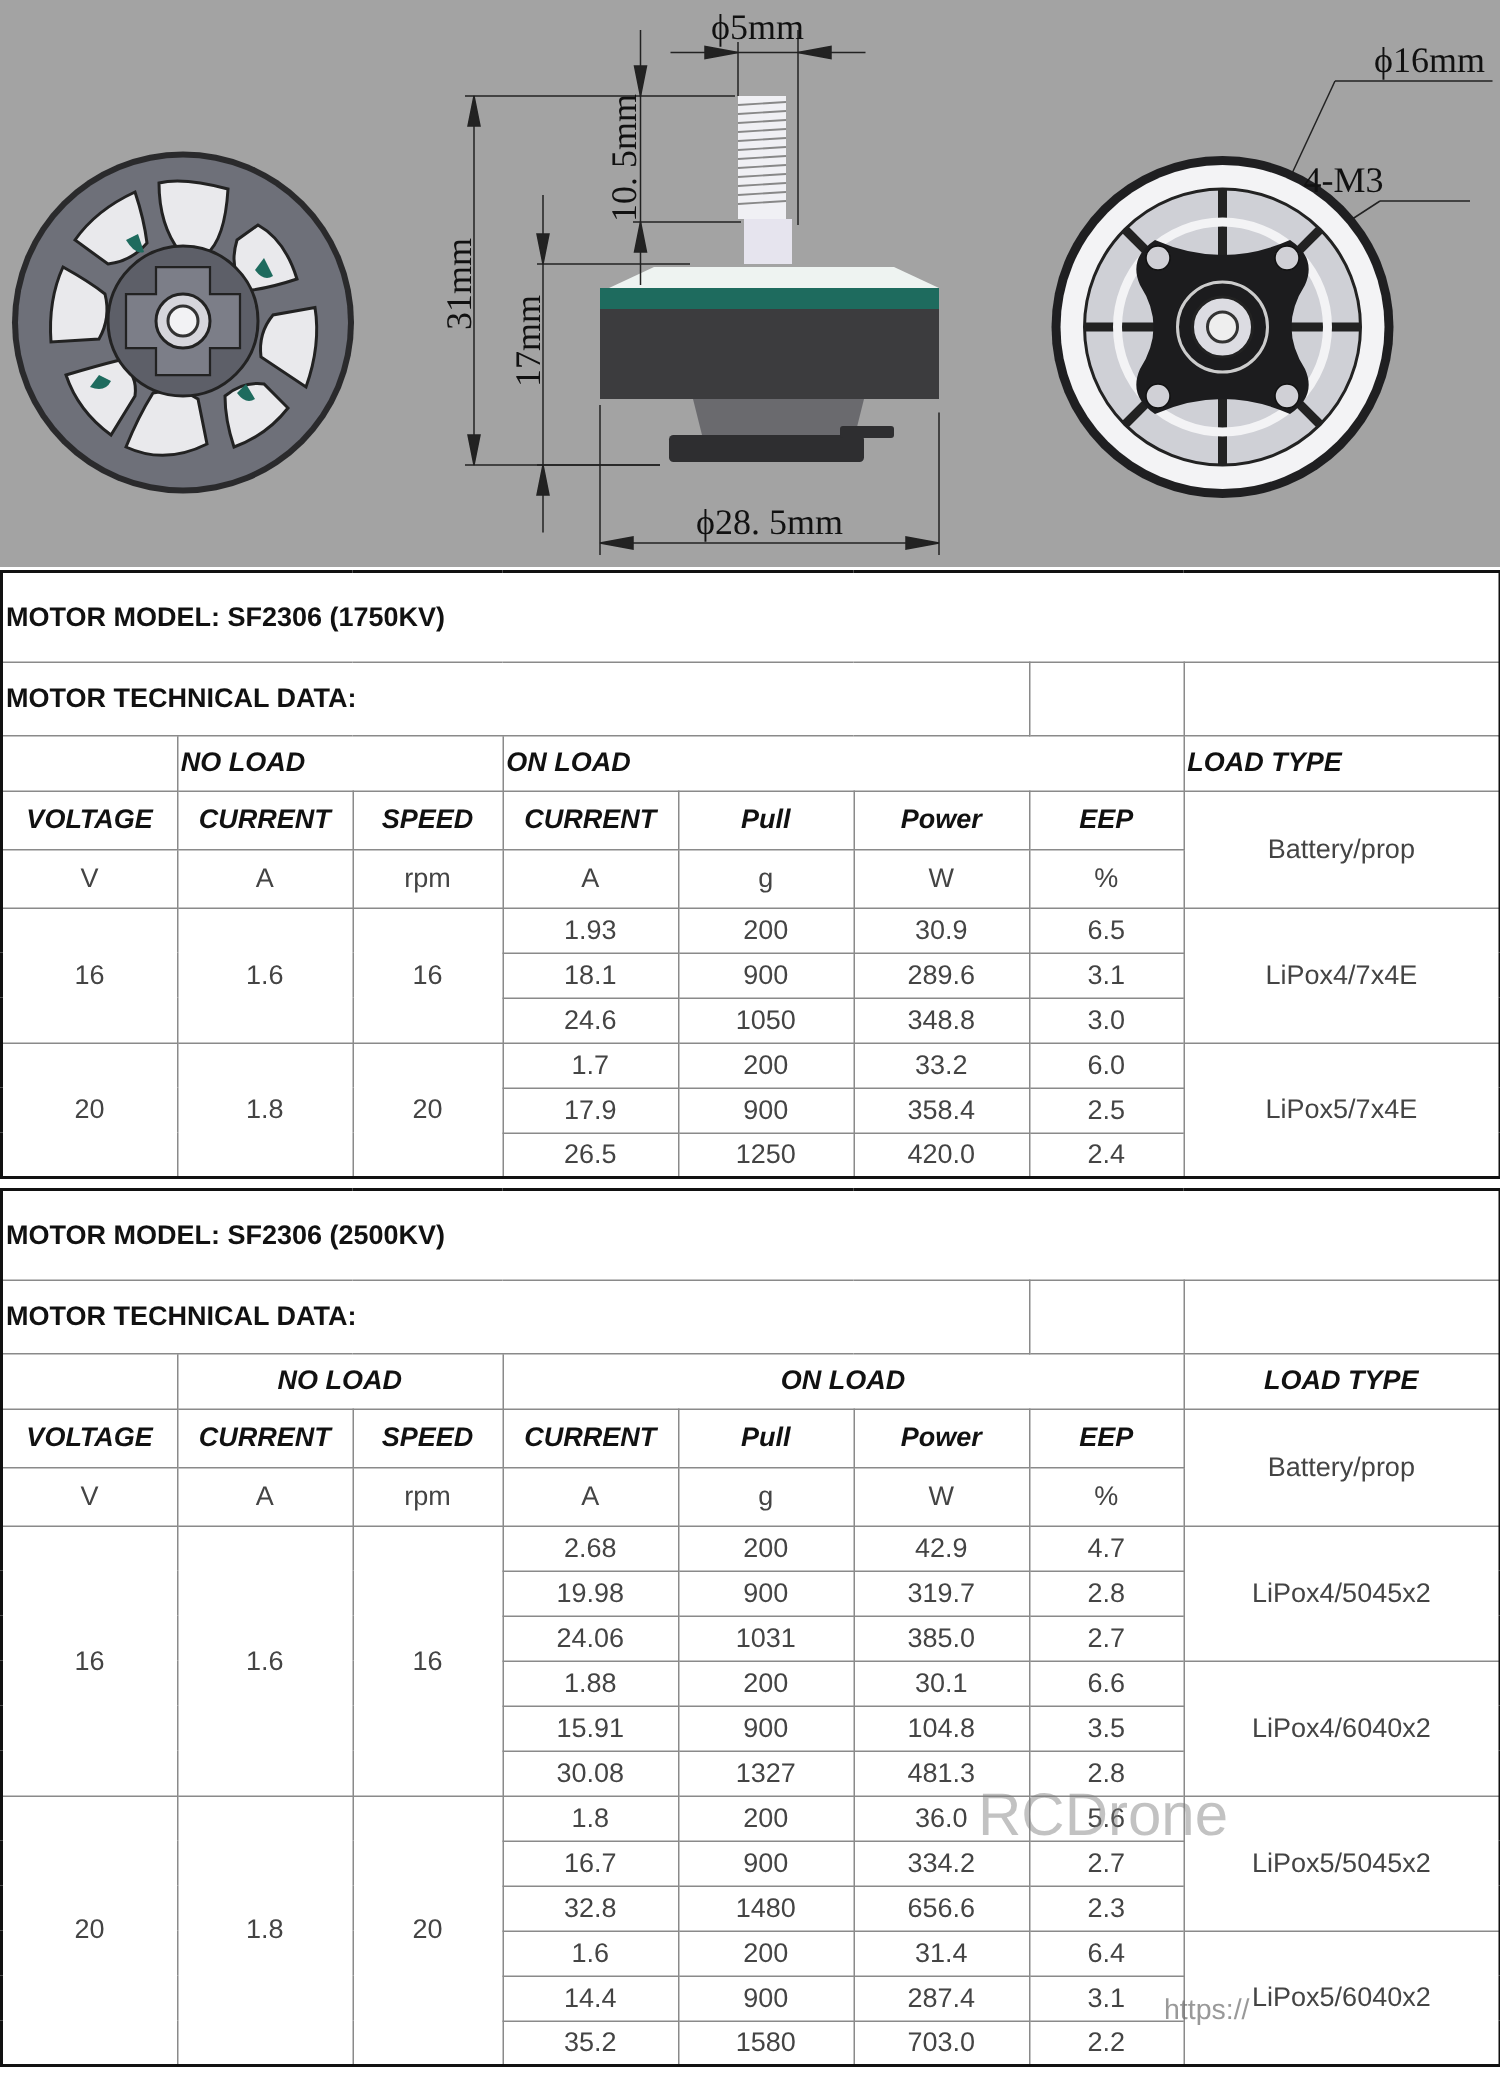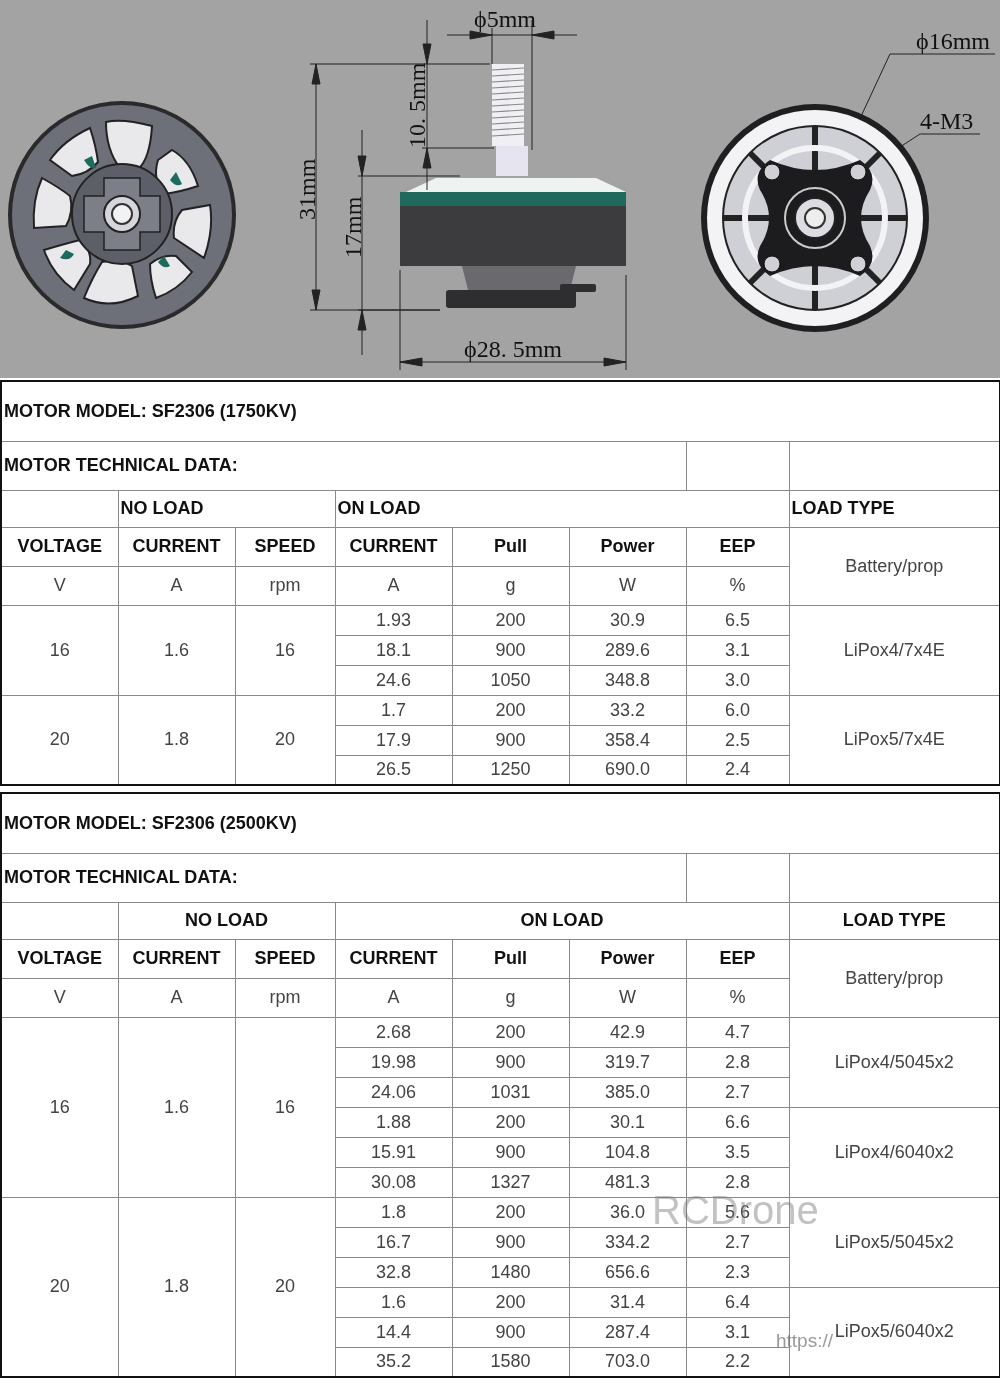--- a/index.html
+++ b/index.html
@@ -4,21 +4,21 @@
 <style>
   html, body { margin:0; padding:0; }
   body { width:1000px; height:1388px; background:#ffffff; position:relative; overflow:hidden;
          font-family:"Liberation Sans", sans-serif; }
   .drawing { position:absolute; left:0; top:0; width:1000px; height:378px; background:#a3a3a3; }
   .dim-label { position:absolute; font-family:"Liberation Serif", serif; color:#111; font-size:24px; white-space:nowrap; }
   .vert { transform:rotate(-90deg); transform-origin:left top; }
   table.spec { position:absolute; left:0; width:999px; border-collapse:collapse; table-layout:fixed; background:#fff; }
   table.spec { border:2px solid #111; }
   table.spec td { border:1px solid #8a8a8a; padding:0; text-align:center; color:#444; font-size:18px; overflow:hidden; white-space:nowrap; }
-  table.spec td.hdr { font-weight:bold; color:#111; font-size:18px; }
+  table.spec td.hdr { font-weight:bold; color:#111; font-size:18px;font-style:italic; }
   table.spec td.left { text-align:left; padding-left:2px; }
   table.spec td.title { text-align:left; font-weight:bold; color:#111; font-size:18px; padding-left:2px;margin-left:48px; }
   .watermark { position:absolute; left:652px; top:1188px; font-size:40px; color:rgba(120,120,120,0.45); pointer-events:none; }
   .url-wm { position:absolute; left:776px; top:1330px; font-size:19px; color:rgba(110,110,110,0.7); pointer-events:none; }
 </style>
 </head>
 <body>
 
 <div class="drawing">
   <svg width="1000" height="378" viewBox="0 0 1000 378">
@@ -134,21 +134,21 @@
       <circle cx="815" cy="218" r="10" fill="#eee" stroke="#333" stroke-width="2"></circle>
     </g>
   </svg>
 
   <span class="dim-label" style="left:474px;top:6px;">ϕ5mm</span>
   <span class="dim-label vert" style="left:404px;top:148px;">10. 5mm</span>
   <span class="dim-label vert" style="left:294px;top:220px;">31mm</span>
   <span class="dim-label vert" style="left:340px;top:258px;">17mm</span>
   <span class="dim-label" style="left:453px;top:336px;margin-left:11px;">ϕ28. 5mm</span>
   <span class="dim-label" style="left:916px;top:28px;">ϕ16mm</span>
-  <span class="dim-label" style="left:920px;top:108px;">4-M3</span>
+  <span class="dim-label" style="left:869px;top:108px;">4-M3</span>
 </div>
 
 <table class="spec" style="top:380px;">
   <colgroup>
     <col style="width:117px">
       <col style="width:117px">
       <col style="width:100px">
       <col style="width:117px">
     <col style="width:117px">
       <col style="width:117px">
@@ -225,21 +225,21 @@
   </tr>
   <tr style="height:30px;">
     <td>17.9</td>
     <td>900</td>
     <td>358.4</td>
     <td>2.5</td>
   </tr>
   <tr style="height:30px;">
     <td>26.5</td>
     <td>1250</td>
-    <td>690.0</td>
+    <td>420.0</td>
     <td>2.4</td>
   </tr>
 </tbody>
   </table>
 
 <table class="spec" style="top:792px;">
   <colgroup>
     <col style="width:117px">
       <col style="width:117px">
       <col style="width:100px">

